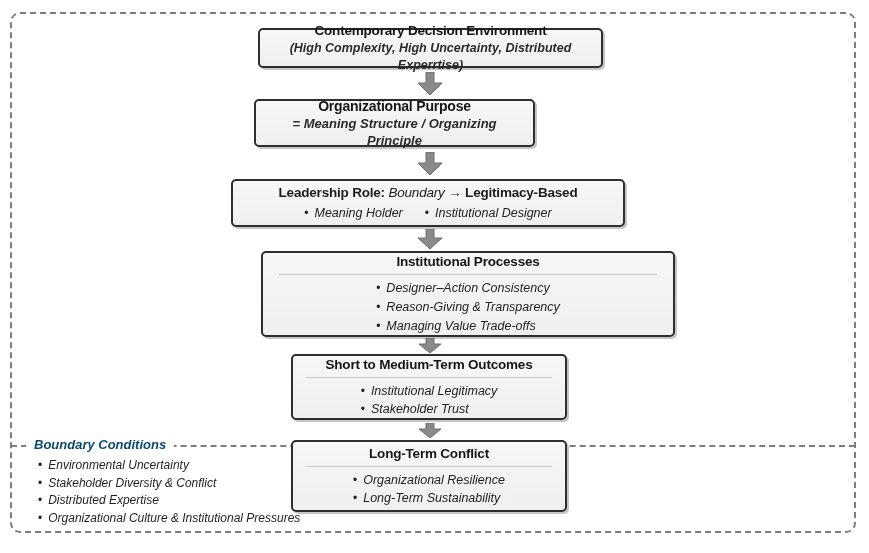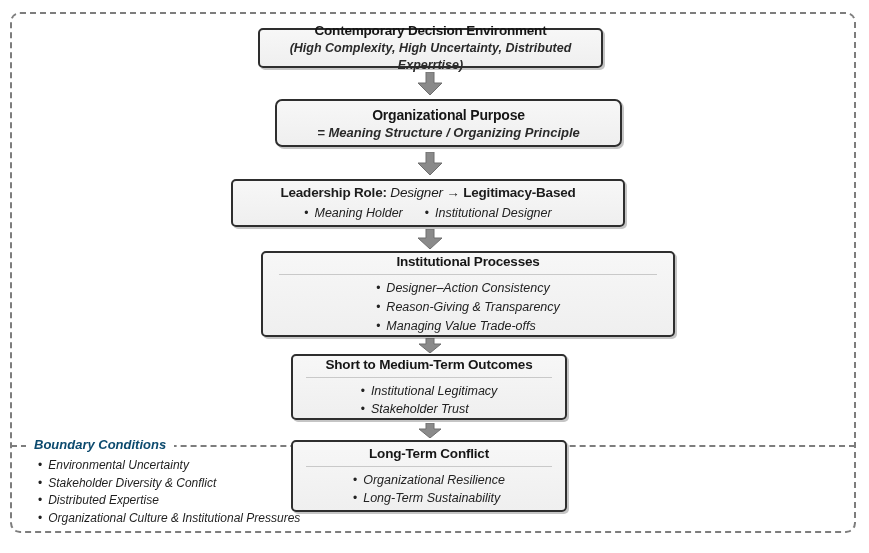--- a/index.html
+++ b/index.html
@@ -123,21 +123,21 @@
     z-index: 2;
   }
   .boundary-list .bullet-item {
     font-size: 12px;
     line-height: 17.5px;
     color: #1f1f1f;
   }
 
   
   #box1 { left: 258px; top: 28px;  width: 345px; height: 40px; }
-  #box2 { left: 275px; top: 99px;  width: 347px; height: 48px; border-radius: 7px; }
+  #box2 { left: 254px; top: 99px;  width: 281px; height: 48px; }
   #box3 { left: 231px; top: 179px; width: 394px; height: 48px; }
   #box4 { left: 261px; top: 251px; width: 414px; height: 86px; }
   #box5 { left: 291px; top: 354px; width: 276px; height: 66px; }
   #box6 { left: 291px; top: 440px; width: 276px; height: 72px; }
 
   #arrow1 { left: 417px; top: 72px; }
   #arrow2 { left: 417px; top: 152px; }
   #arrow3 { left: 417px; top: 229px; }
   #arrow4 { left: 418px; top: 338px; }
   #arrow5 { left: 418px; top: 423px; }
@@ -164,21 +164,21 @@
     <div class="box-subtitle" style="font-size:13px;">= Meaning Structure / Organizing Principle</div>
   </div>
 
   <svg class="down-arrow" id="arrow2" width="26" height="23" viewBox="0 0 26 23">
     <polygon points="9,0 17,0 17,11 25,11 13,23 1,11 9,11" fill="#8a8a8a" stroke="#6e6e6e" stroke-width="1"></polygon>
   </svg>
 
   <div class="flow-box" id="box3">
     <div class="mixed-title">
       <span class="bold">Leadership Role:</span>
-      <span class="ital">Designer</span>
+      <span class="ital">Boundary</span>
       <span class="bold">→</span>
       <span class="bold-ital">Legitimacy-Based</span>
     </div>
     <div class="roles-row">
 
         <div class="bullet-item">
           <span class="bullet">•</span>
           <span>Meaning Holder</span>
         </div>
 

